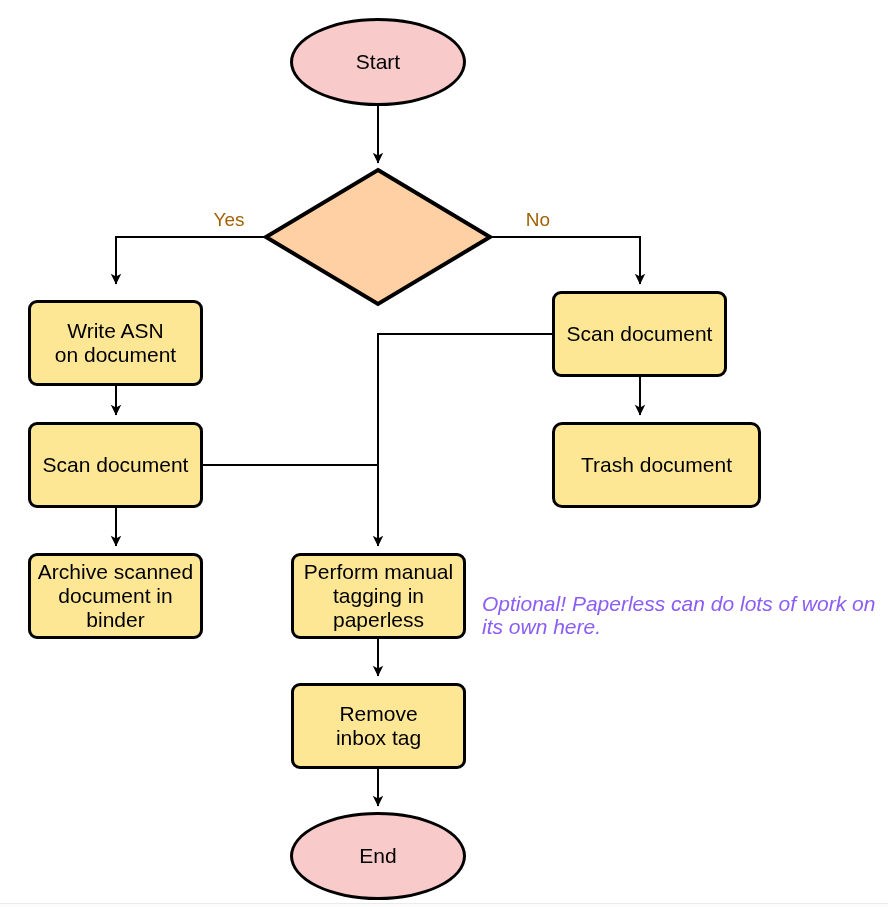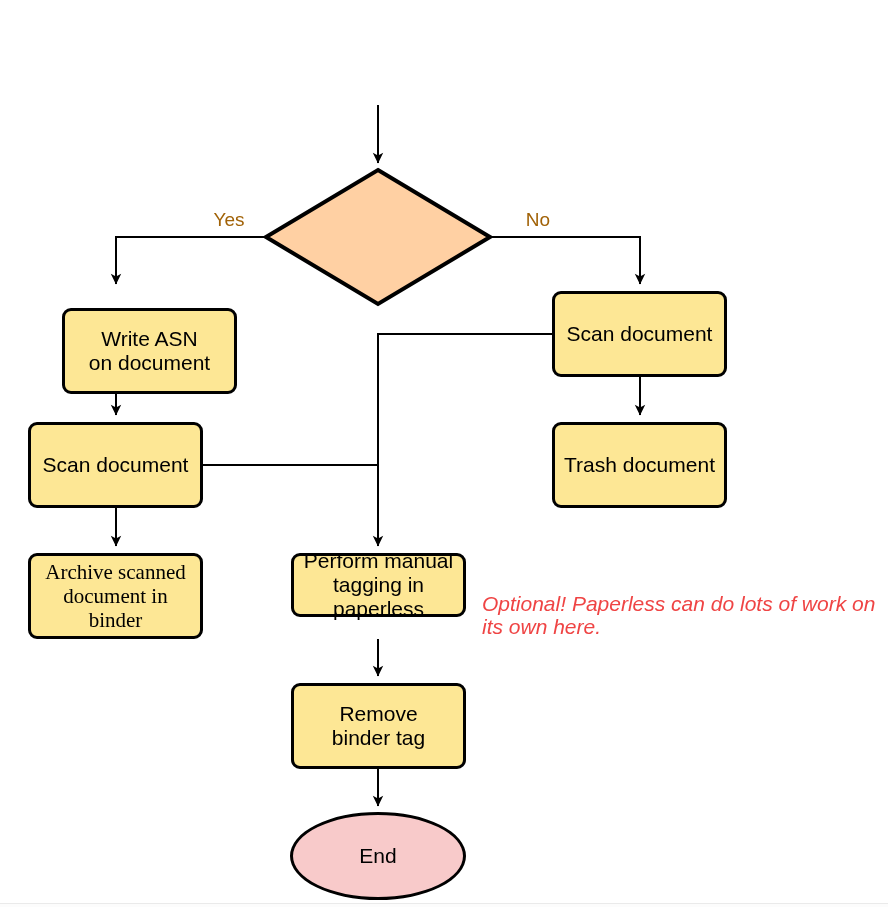--- a/index.html
+++ b/index.html
@@ -54,21 +54,21 @@
   }
 
   .annotation {
     position: absolute;
     left: 482px;
     top: 592px;
     font-size: 21px;
     font-style: italic;
     line-height: 23px;
     white-space: pre-line;
-    color: #ef4444;
+    color: #8b5cf6;
   }
 
   .bottom-rule {
     position: absolute;
     left: 0; top: 903px;
     width: 888px; height: 1px;
     background: #eaeaea;
   }
   .bottom-area {
     position: absolute;
@@ -96,45 +96,46 @@
     <path class="wire" d="M 116 508 V 546" marker-end="url(#arr)"></path>
     <path class="wire" d="M 640 377 V 415" marker-end="url(#arr)"></path>
     <path class="wire" d="M 552 334 H 378 V 546" marker-end="url(#arr)"></path>
     <path class="wire" d="M 203 465 H 379"></path>
     <path class="wire" d="M 378 639 V 676" marker-end="url(#arr)"></path>
     <path class="wire" d="M 378 769 V 806" marker-end="url(#arr)"></path>
 
     <polygon class="diamond-shape" points="378,170 490,237 378,304 266,237"></polygon>
   </svg>
 
+  <div class="node terminal" style="left:290px; top:18px; width:176px; height:88px;">Start</div>
 
 
   <div class="edge-label" style="left:199px; top:209px; width:60px;">Yes</div>
 
   <div class="edge-label" style="left:508px; top:209px; width:60px;">No</div>
 
-  <div class="node process" style="left:28px; top:308px; width:175px; height:86px;margin-left:34px;">Write ASN
+  <div class="node process" style="left:28px; top:300px; width:175px; height:86px;">Write ASN
 on document</div>
 
   <div class="node process" style="left:28px; top:422px; width:175px; height:86px;">Scan document</div>
 
-  <div class="node process" style="left:28px; top:553px; width:175px; height:86px;font-family:Liberation Serif, serif;">Archive scanned
+  <div class="node process" style="left:28px; top:553px; width:175px; height:86px;">Archive scanned
 document in
 binder</div>
 
   <div class="node process" style="left:552px; top:291px; width:175px; height:86px;">Scan document</div>
 
-  <div class="node process" style="left:552px; top:422px; width:175px; height:86px;">Trash document</div>
+  <div class="node process" style="left:552px; top:422px; width:209px; height:86px;border-radius:10px;">Trash document</div>
 
-  <div class="node process" style="left:291px; top:553px; width:175px; height:64px;">Perform manual
+  <div class="node process" style="left:291px; top:553px; width:175px; height:86px;">Perform manual
 tagging in
 paperless</div>
 
   <div class="node process" style="left:291px; top:683px; width:175px; height:86px;">Remove
-binder tag</div>
+inbox tag</div>
 
   <div class="node terminal" style="left:290px; top:812px; width:176px; height:88px;text-align:right;">End</div>
 
   <div class="annotation">Optional! Paperless can do lots of work on
 its own here.</div>
 
   <div class="bottom-rule"></div>
   <div class="bottom-area"></div>
 
 </div>

